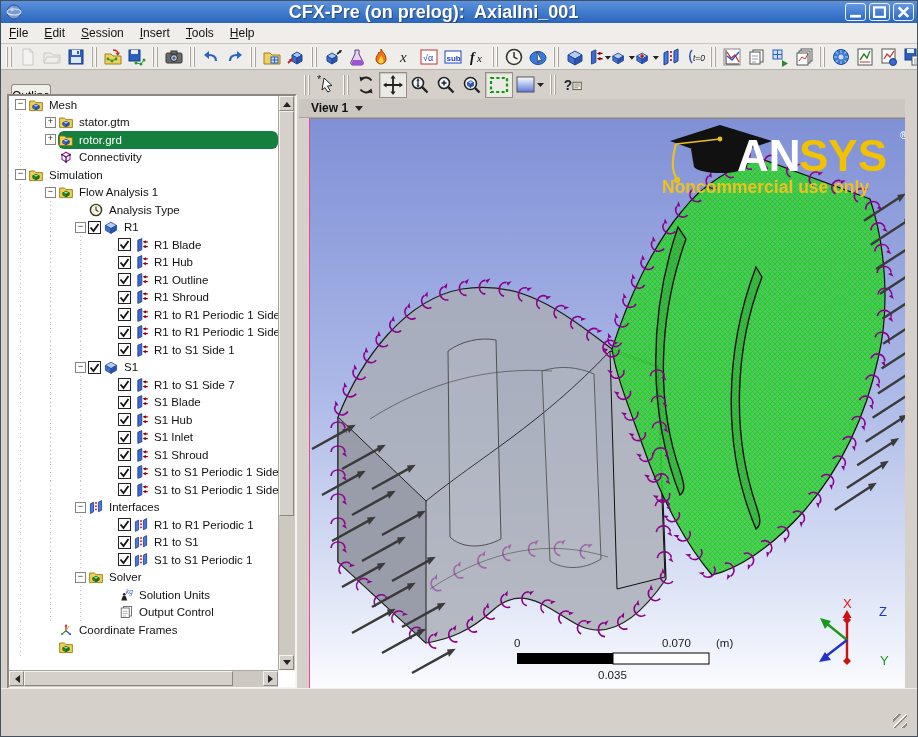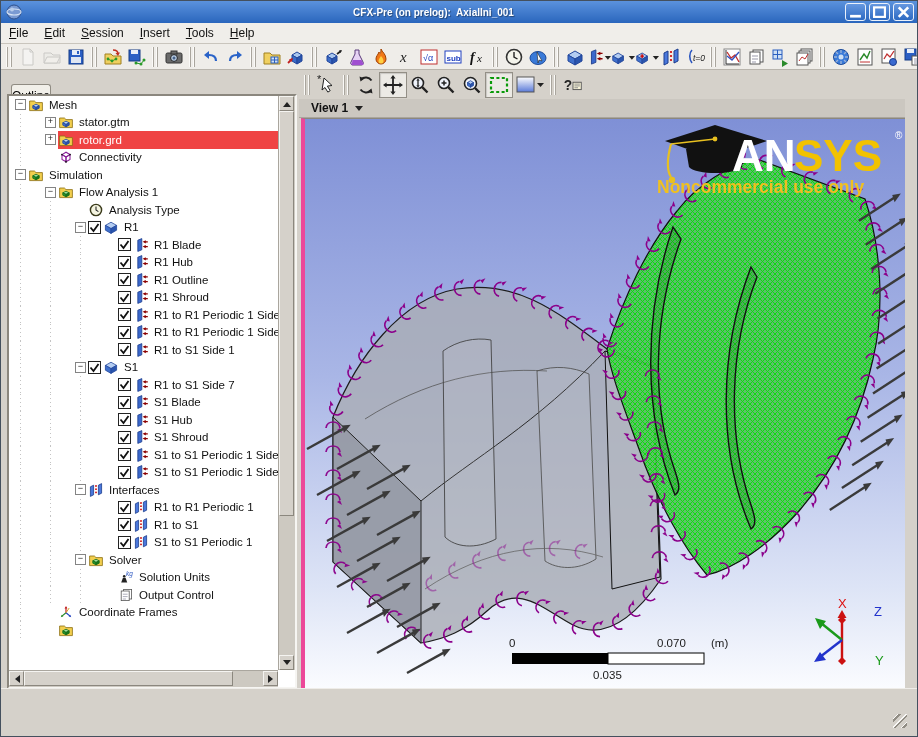--- a/index.html
+++ b/index.html
@@ -1,21 +1,21 @@
 <!DOCTYPE html>
 <html><head>
 <meta charset="utf-8">
 <style>
   html,body{margin:0;padding:0;background:#888;font-family:"Liberation Sans",sans-serif;}
   #win{position:relative;width:918px;height:737px;background:#d5d1ca;border:1px solid #44505e;box-sizing:border-box;overflow:hidden;}
   
   #titlebar{position:absolute;left:0;top:0;right:0;height:22px;
     background:linear-gradient(#5b92dd,#2a66bd);display:flex;align-items:center;}
   #appicon{width:16px;height:16px;margin-left:5px;flex:0 0 auto;}
-  #title{flex:1;text-align:center;color:#fff;font-weight:bold;font-size:10px;white-space:pre;
+  #title{flex:1;text-align:center;color:#fff;font-weight:bold;font-size:18px;white-space:pre;
     text-shadow:1px 1px 1px rgba(0,0,0,.4);}
   .wbtn{width:19px;height:16px;margin-right:3px;border-radius:3px;flex:0 0 auto;
     background:linear-gradient(#6698e0,#2d6ac2);border:1px solid #eaf1fb;
     display:flex;align-items:center;justify-content:center;}
   
   #menubar{position:absolute;left:0;top:22px;right:0;height:21px;background:#f0eeea;
     border-bottom:1px solid #c9c5bd;display:flex;align-items:center;padding-left:0;box-sizing:border-box;}
   .mi{display:inline-block;font-size:12px;color:#111;padding:2px 8px;}
   .mi::first-letter{text-decoration:underline;}
   
@@ -41,21 +41,21 @@
   .ind{width:30px;height:100%;flex:0 0 auto;
     background-image:repeating-linear-gradient(to bottom,#c4c4c4 0 1px,rgba(0,0,0,0) 1px 4px);
     background-size:1px 100%;background-position:11px 0;background-repeat:no-repeat;}
   .exp{width:9px;height:9px;border:1px solid #848484;background:#fff;font-size:9px;line-height:7px;
     text-align:center;margin:0 2px 0 6px;flex:0 0 auto;color:#222;}
   .noexp{width:19px;flex:0 0 auto;}
   .cb{width:13px;height:13px;margin-right:2px;flex:0 0 auto;}
   .ticon{width:18px;height:16px;margin-right:3px;flex:0 0 auto;}
   .ticon svg{width:16px;height:16px;}
   .hl{display:flex;align-items:center;flex:1;height:100%;}
-  .trow.sel .hl{background:#ef4444;}
+  .trow.sel .hl{background:#15803d;border-radius:6px;}
   .trow.sel .tlabel{color:#fff;}
   
   .sb{position:absolute;background:#cdc9c1;}
   #vsb{top:0;right:0;bottom:17px;width:16px;border-left:1px solid #aaa69e;}
   #hsb{left:0;right:17px;bottom:0;height:16px;border-top:1px solid #aaa69e;}
   .sbtn{position:absolute;width:15px;height:15px;background:#d5d1ca;border:1px solid;
     border-color:#f5f4f1 #8b877e #8b877e #f5f4f1;box-sizing:border-box;display:flex;align-items:center;justify-content:center;}
   .thumb{position:absolute;background:#d5d1ca;border:1px solid;border-color:#f5f4f1 #8b877e #8b877e #f5f4f1;box-sizing:border-box;}
   .tri{width:0;height:0;border:4px solid rgba(0,0,0,0);}
   .tri.up{border-bottom:5px solid #222;margin-top:-3px;}
@@ -66,22 +66,22 @@
   #vptoolbar{position:absolute;left:298px;top:70px;right:2px;height:28px;background:#d5d1ca;
     display:flex;align-items:center;padding-left:2px;box-sizing:border-box;}
   .vbi{width:26px;height:24px;display:flex;align-items:center;justify-content:center;flex:0 0 auto;}
   .vbi svg{width:22px;height:22px;}
   .vbi.wide{width:34px;}.vbi.wide svg{width:30px;}
   .vbi.active{background:#eceae5;border:1px solid #938f86;box-shadow:inset 1px 1px 1px rgba(0,0,0,.15);}
   #viewrow{position:absolute;left:298px;top:98px;right:2px;height:19px;background:#cbc7c0;
     display:flex;align-items:center;font-size:12px;font-weight:bold;color:#111;padding-left:12px;box-sizing:border-box;
     border-bottom:1px solid #a9a59d;}
   #viewcaret{width:0;height:0;border:4px solid rgba(0,0,0,0);border-top:5px solid #222;margin:4px 0 0 7px;}
-  #canvaswrap{position:absolute;left:300px;top:117px;width:606px;height:573px;
-    border-top:1px solid #8b877e;border-left:4px solid #ec4899;box-sizing:border-box;background:#fff;}
+  #canvaswrap{position:absolute;left:308px;top:117px;width:606px;height:573px;
+    border-top:1px solid #8b877e;border-left:1px solid #ec4899;box-sizing:border-box;background:#fff;}
   #scene{display:block;}
   #rightframe{position:absolute;right:0;top:70px;width:12px;bottom:0;background:#d5d1ca;}
   
   #bottomstrip{position:absolute;left:0;right:0;bottom:0;height:47px;background:#d5d1ca;border-top:1px solid #efede9;}
   #grip-resize{position:absolute;right:10px;bottom:8px;width:14px;height:14px;
     background:repeating-linear-gradient(135deg,rgba(0,0,0,0) 0 3px,#f8f7f5 3px 4px,#918d84 4px 6px);}
 </style>
 </head>
 <body>
 
@@ -677,20 +677,38 @@
               <span class="cb"><svg viewBox="0 0 13 13" width="13" height="13">
                   <rect x="0.5" y="0.5" width="12" height="12" fill="#fff" stroke="#222"></rect>
                   <path d="M2.5 6.5l3 3.5 5-7" fill="none" stroke="#111" stroke-width="1.8"></path>
                 </svg></span>
               <span class="ticon"><svg viewBox="0 0 20 20">
                   <path d="M6 4l5-2v14l-5 2z" fill="#3a68cc" stroke="#1c3c8c"></path>
                   <path d="M14.5 6h4M14.5 12h4" stroke="#8c0000" stroke-width="1.5"></path>
                   <path d="M12 6l4-2v4zM12 12l4-2v4z" fill="#8c0000"></path>
                 </svg></span>
               <span class="tlabel">S1 Hub</span>
+            </span>
+          </div>
+          <div class="trow">
+            <span class="ind"></span>
+            <span class="ind"></span>
+            <span class="ind"></span>
+            <span class="noexp"></span>
+            <span class="hl">
+              <span class="cb"><svg viewBox="0 0 13 13" width="13" height="13">
+                  <rect x="0.5" y="0.5" width="12" height="12" fill="#fff" stroke="#222"></rect>
+                  <path d="M2.5 6.5l3 3.5 5-7" fill="none" stroke="#111" stroke-width="1.8"></path>
+                </svg></span>
+              <span class="ticon"><svg viewBox="0 0 20 20">
+                  <path d="M6 4l5-2v14l-5 2z" fill="#3a68cc" stroke="#1c3c8c"></path>
+                  <path d="M14.5 6h4M14.5 12h4" stroke="#8c0000" stroke-width="1.5"></path>
+                  <path d="M12 6l4-2v4zM12 12l4-2v4z" fill="#8c0000"></path>
+                </svg></span>
+              <span class="tlabel">S1 Inlet</span>
             </span>
           </div>
           <div class="trow">
             <span class="ind"></span>
             <span class="ind"></span>
             <span class="ind"></span>
             <span class="noexp"></span>
             <span class="hl">
               <span class="cb"><svg viewBox="0 0 13 13" width="13" height="13">
                   <rect x="0.5" y="0.5" width="12" height="12" fill="#fff" stroke="#222"></rect>

